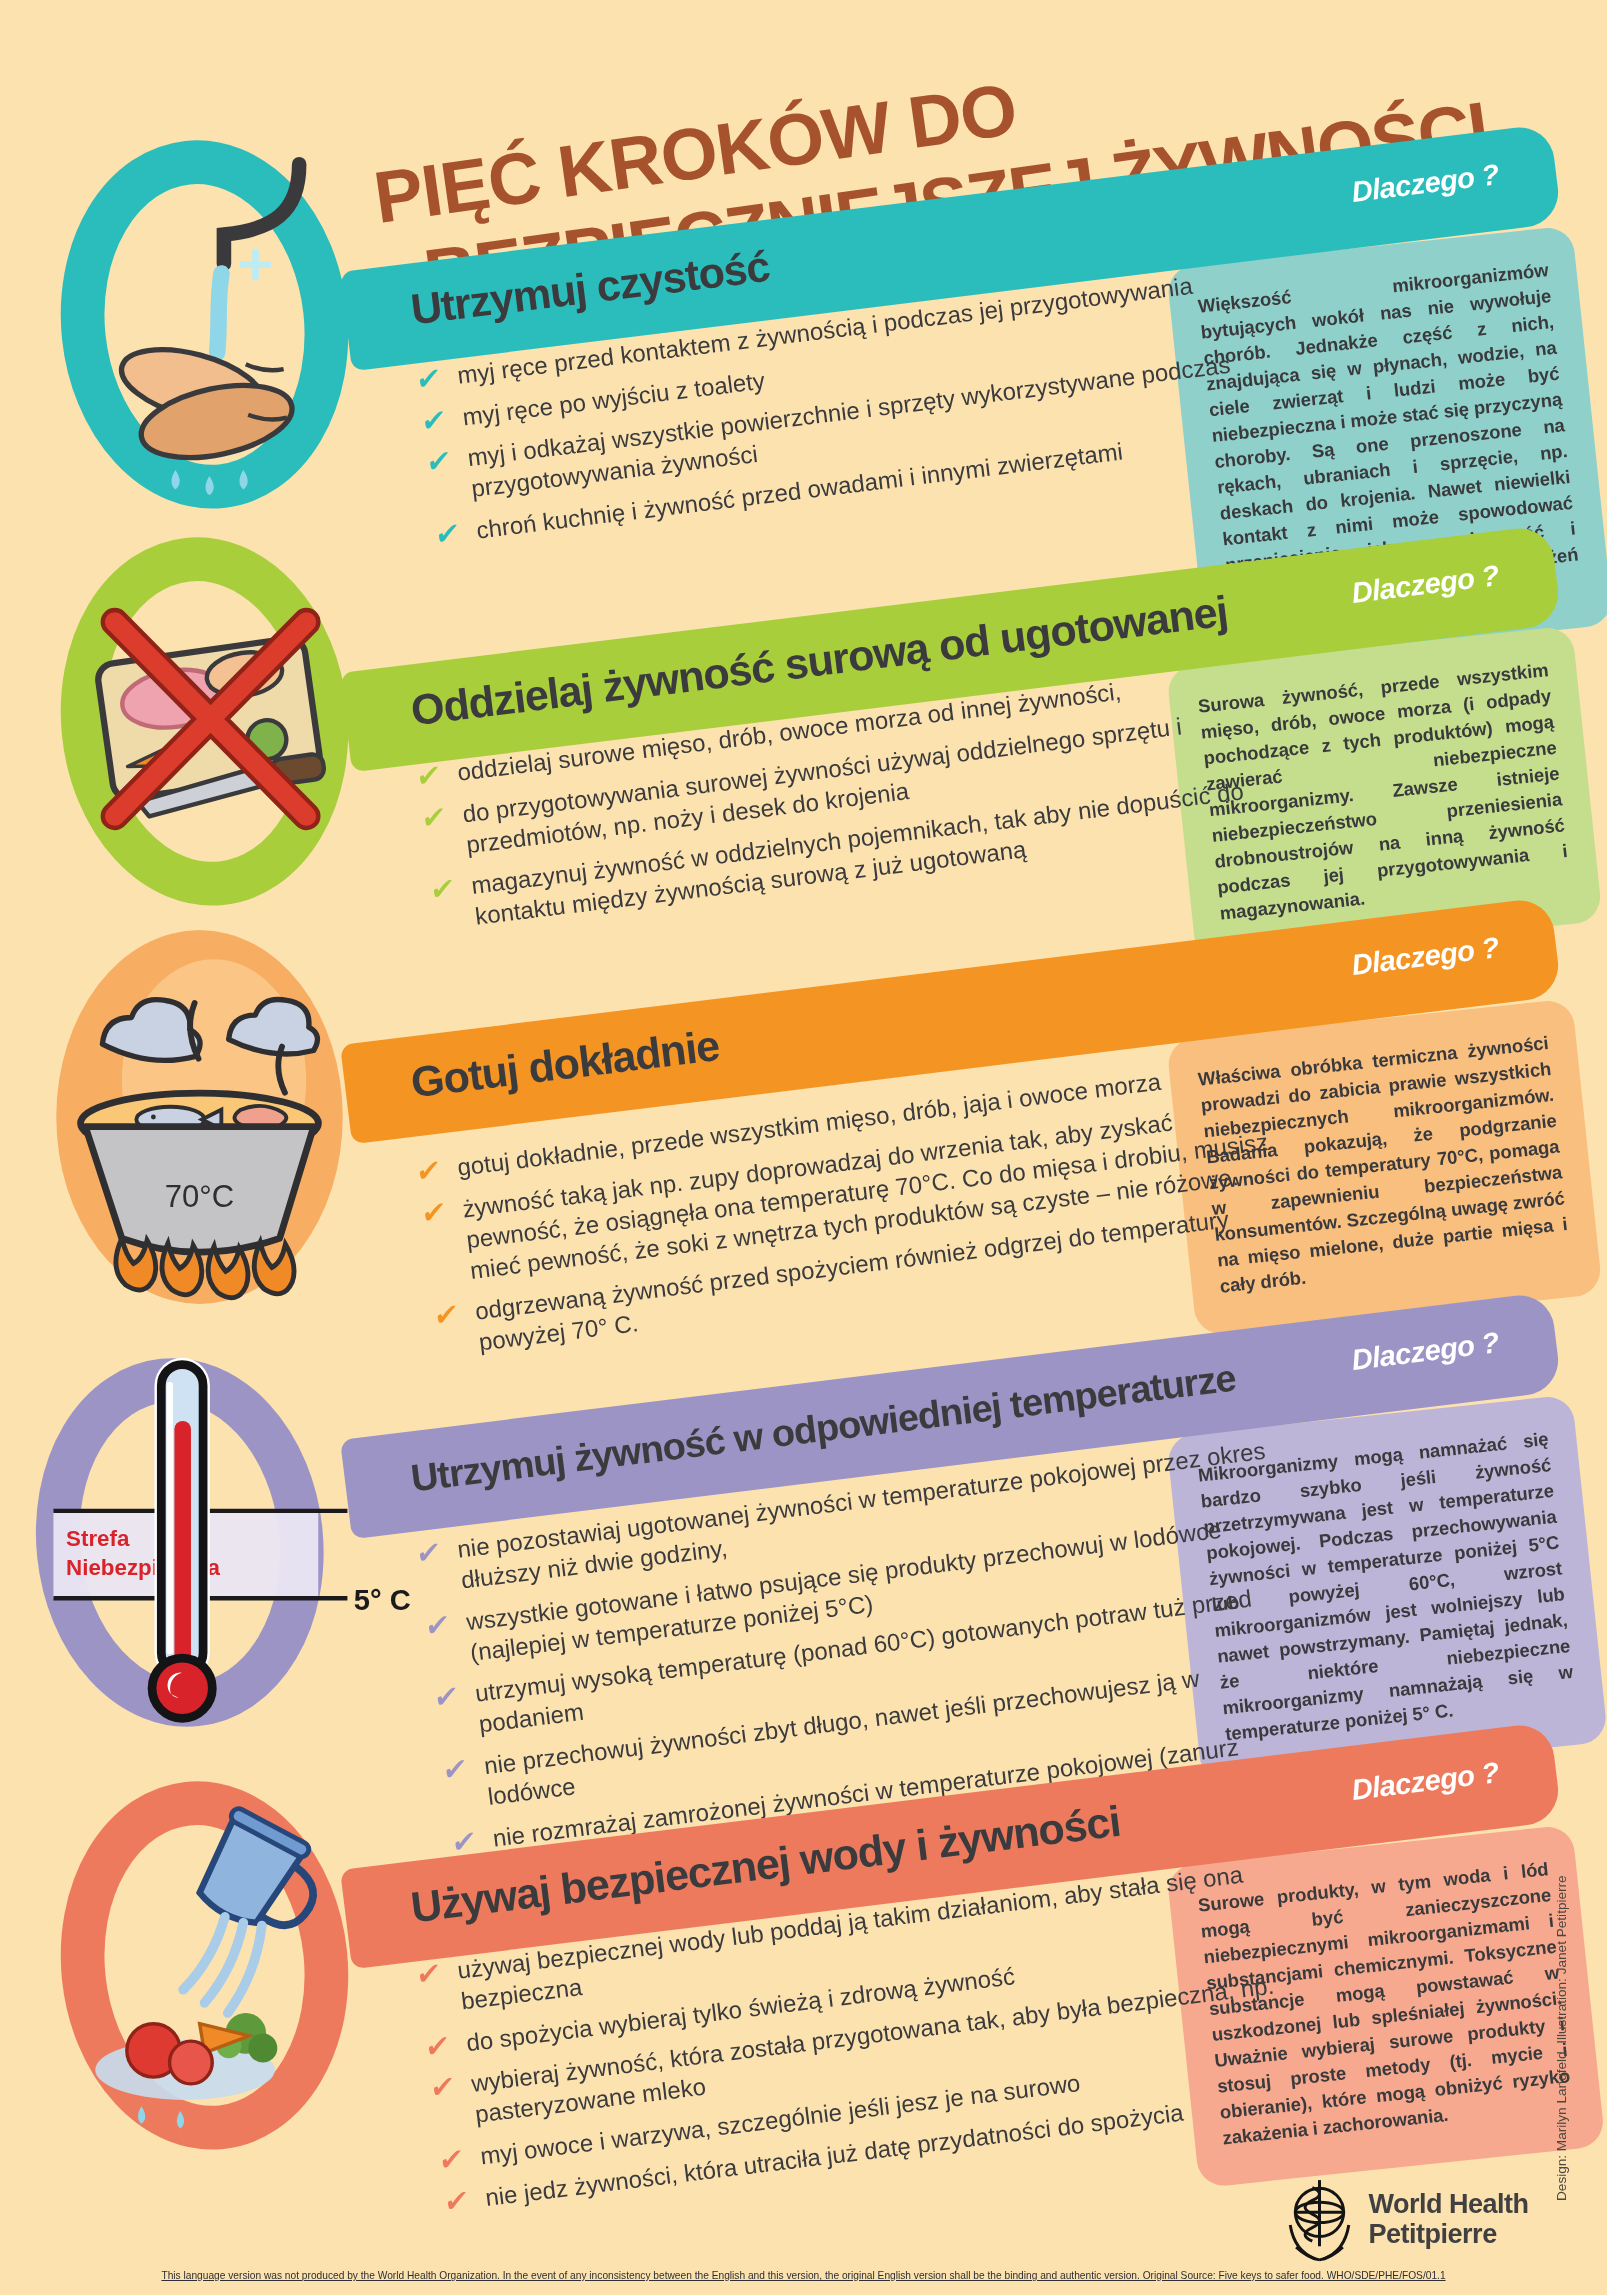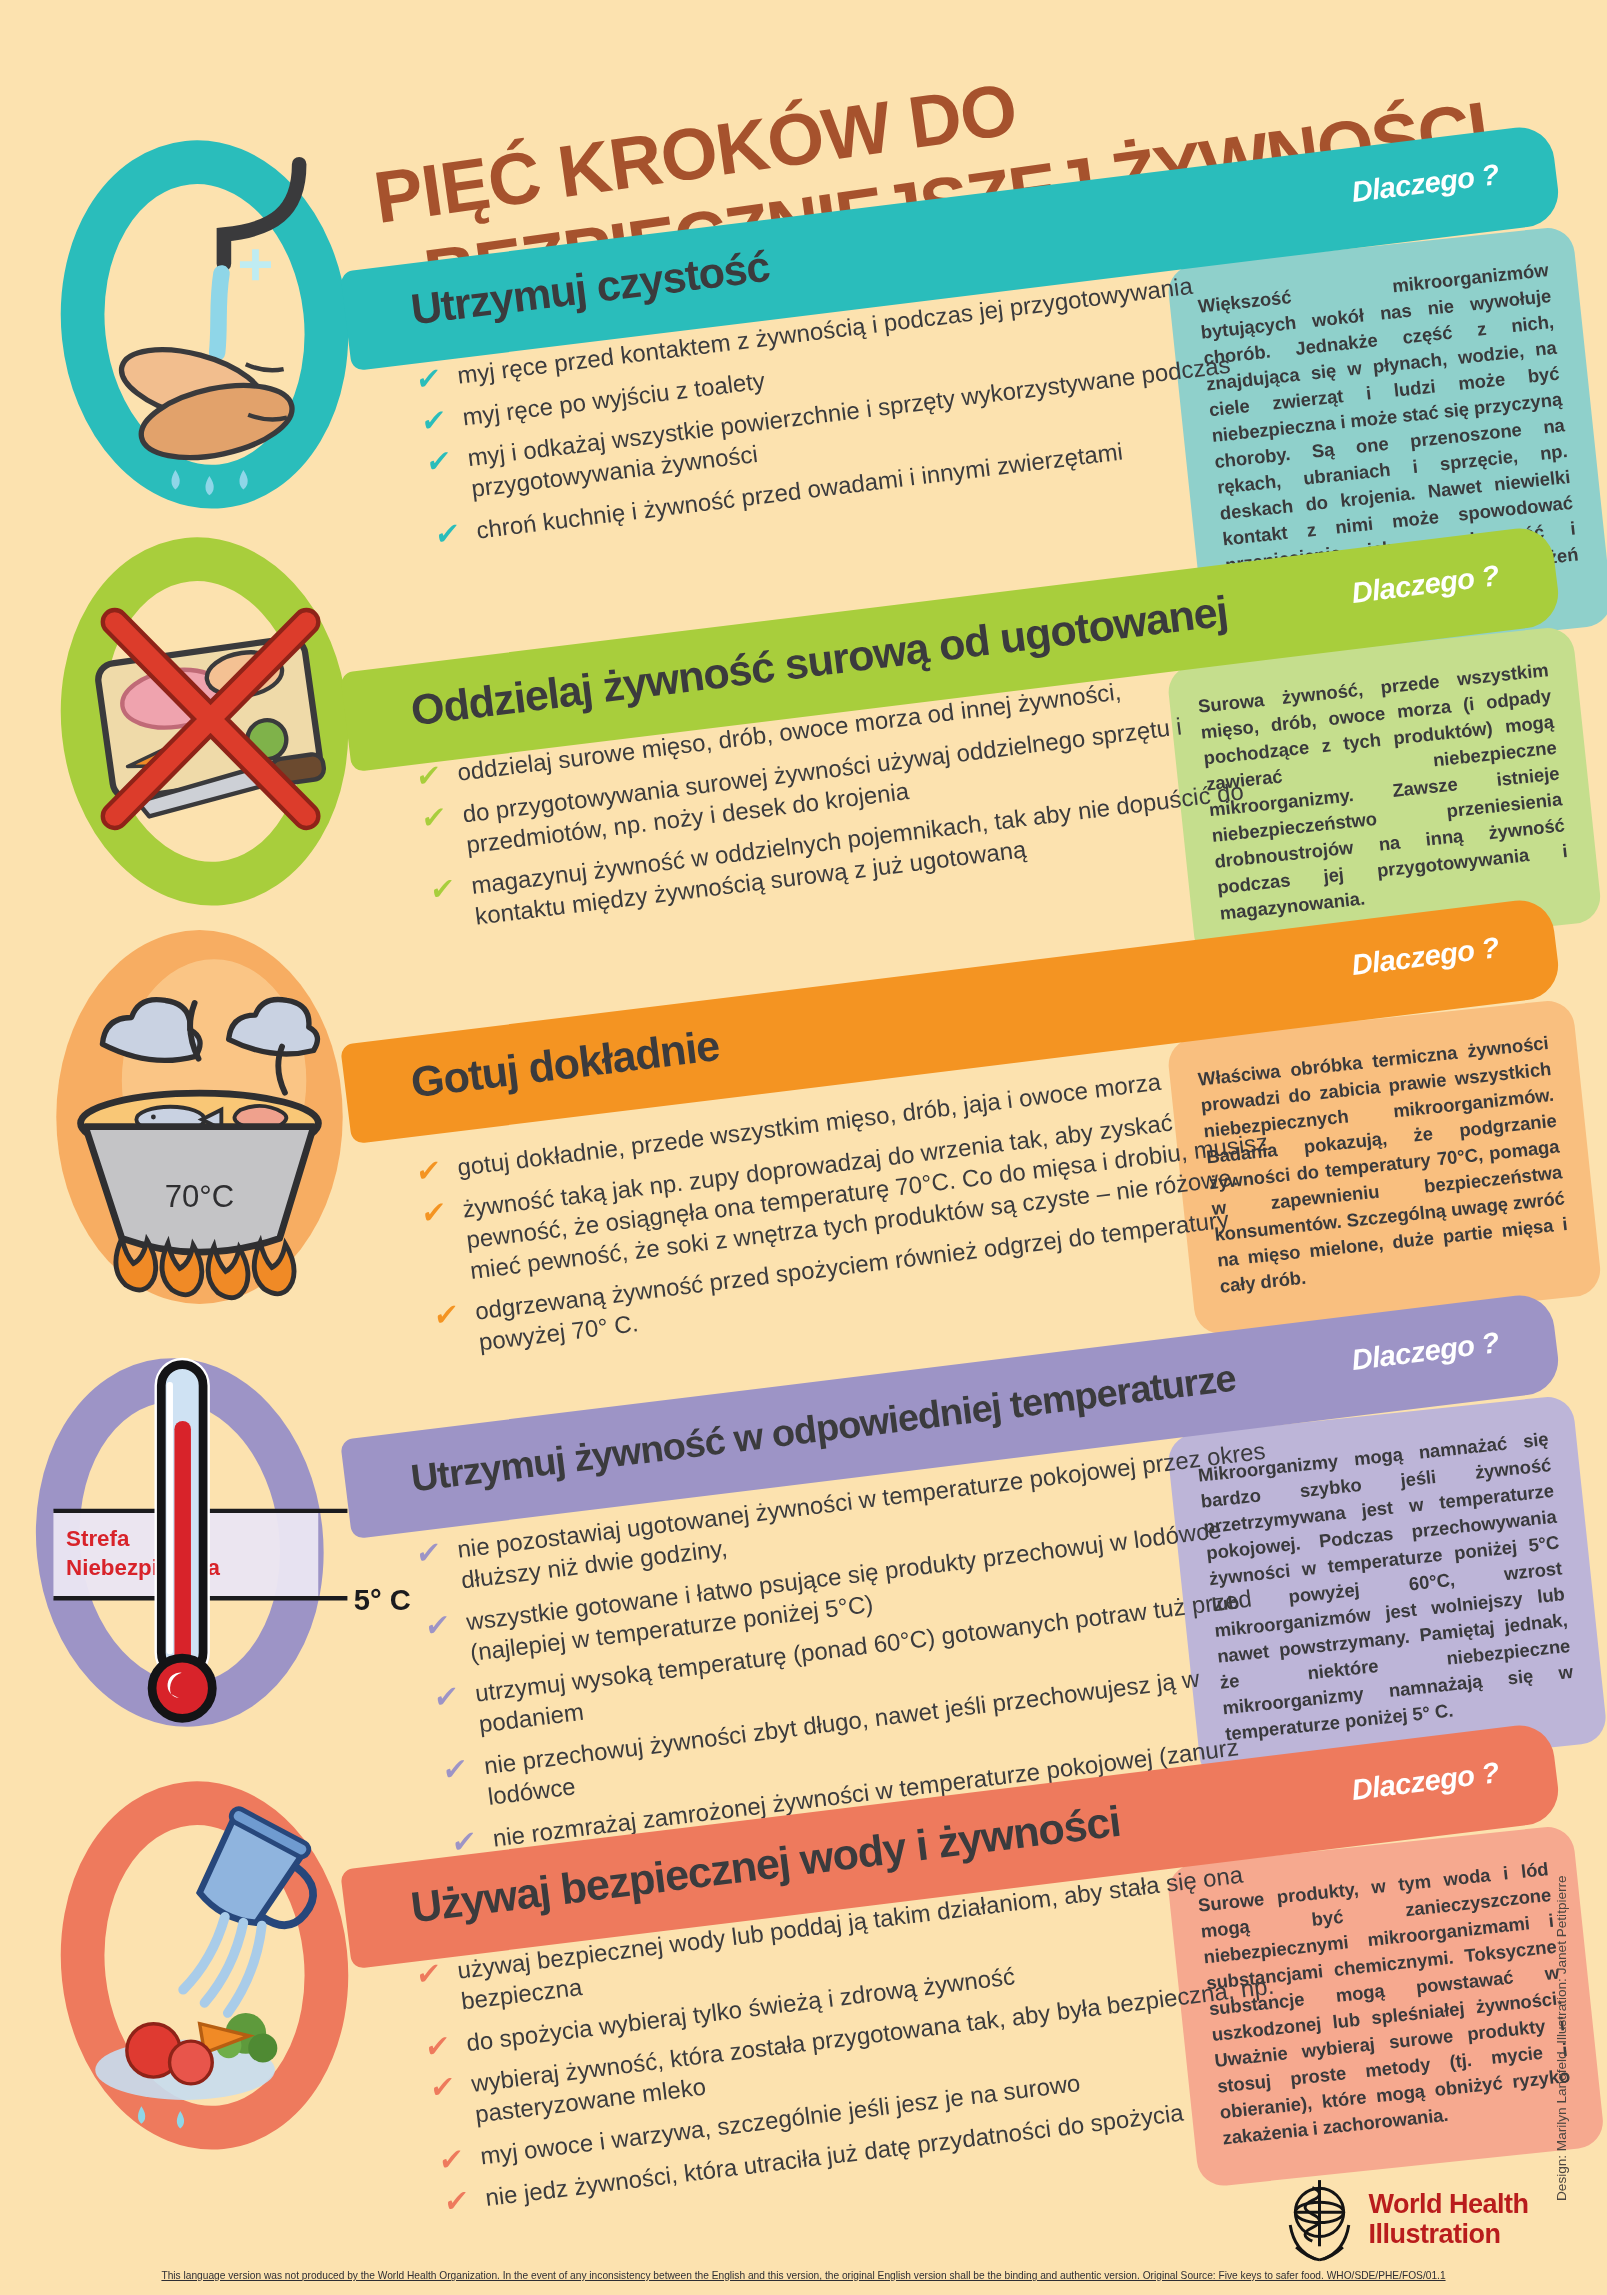--- a/index.html
+++ b/index.html
@@ -36,21 +36,21 @@
   .sec0 .band{top:272px}  .sec0 .checks{top:365px}  .sec0 .whybox{top:268px}  .sec0 .ring{left:54px;top:130px}
   .sec1 .band{top:673px} .sec1 .checks{top:762px} .sec1 .whybox{top:668px} .sec1 .ring{left:54px;top:527px}
   .sec2 .band{top:1045px} .sec2 .checks{top:1157px} .sec2 .whybox{top:1041px} .sec2 .ring{left:49px;top:925px}
   .sec3 .band{top:1440px} .sec3 .checks{top:1539px} .sec3 .whybox{top:1437px} .sec3 .ring{left:34px;top:1348px}
   .sec4 .band{top:1870px} .sec4 .checks{top:1960px} .sec4 .whybox{top:1867px} .sec4 .ring{left:54px;top:1771px}
 
   
   .slogan{position:absolute;left:496px;top:2168px;width:612px;text-align:center;
         font-size:51px;font-weight:bold;color:#C1572A;letter-spacing:-1.5px;z-index:2;}
   .who{position:absolute;left:1283px;top:2175px;display:flex;align-items:center;gap:12.6px;z-index:2;}
-  .who-name{font-size:27px;line-height:30px;font-weight:bold;color:#b91c1c;letter-spacing:-0.5px;}
+  .who-name{font-size:27px;line-height:30px;font-weight:bold;color:#404040;letter-spacing:-0.5px;}
   .disclaimer{position:absolute;left:0;top:2270px;width:100%;text-align:center;
         font-size:10.2px;color:#2E2E33;z-index:2;text-decoration:underline;}
   .credit{position:absolute;left:1554px;top:1812px;height:389px;writing-mode:vertical-rl;
         transform:rotate(180deg);font-size:13.6px;color:#4C4640;z-index:2;}
   svg text{font-family:"Liberation Sans",sans-serif;}
 </style>
 </head>
 <body>
 
 <div class="poster" style="background: rgb(252, 226, 175);">
@@ -306,21 +306,21 @@
         <ellipse cx="85" cy="88" rx="57" ry="24"></ellipse>
         <line x1="28" y1="88" x2="142" y2="88"></line>
         <line x1="85" y1="12" x2="85" y2="168"></line>
         <path d="M68 30 q34 14 0 30 q-34 16 0 32 q34 16 0 32 q-34 16 0 32"></path>
         <path d="M16 118 q10 62 60 80 M154 118 q-10 62 -60 80"></path>
         <path d="M30 170 q28 26 55 30 M140 170 q-28 26 -55 30"></path>
       </g>
     </svg>
     <div class="who-name">
       <div>World Health</div>
-      <div>Illustration</div>
+      <div>Petitpierre</div>
     </div>
   </div>
 
   <div class="disclaimer">This language version was not produced by the World Health Organization. In the event of any inconsistency between the English and this version, the original English version shall be the binding and authentic version. Original Source: Five keys to safer food. WHO/SDE/PHE/FOS/01.1</div>
   <div class="credit">Design: Marilyn Langfeld. Illustration: Janet Petitpierre</div>
 
 </div>
 
 
 </body></html>

